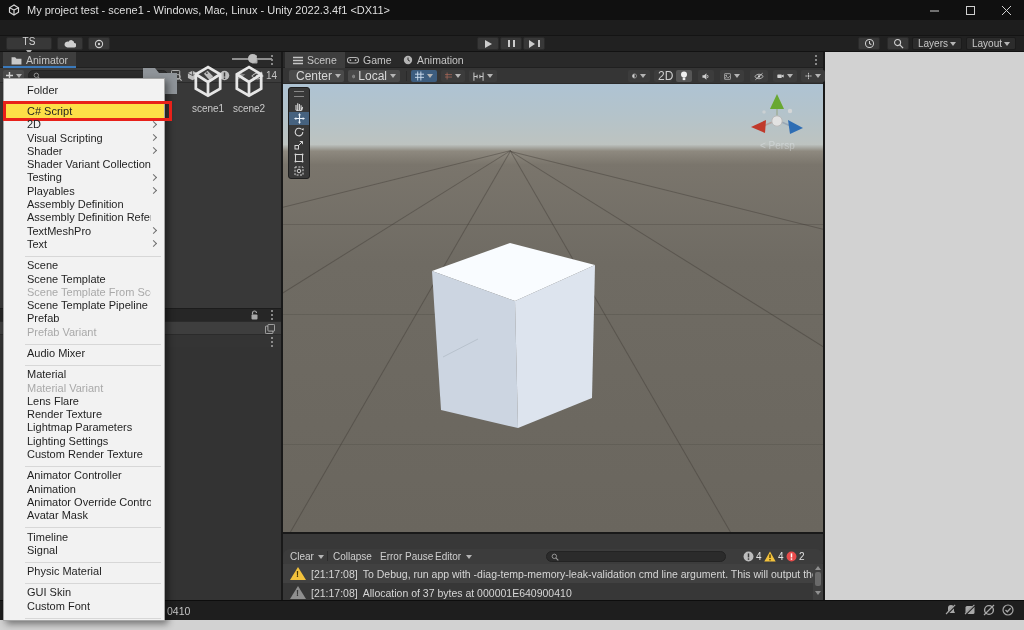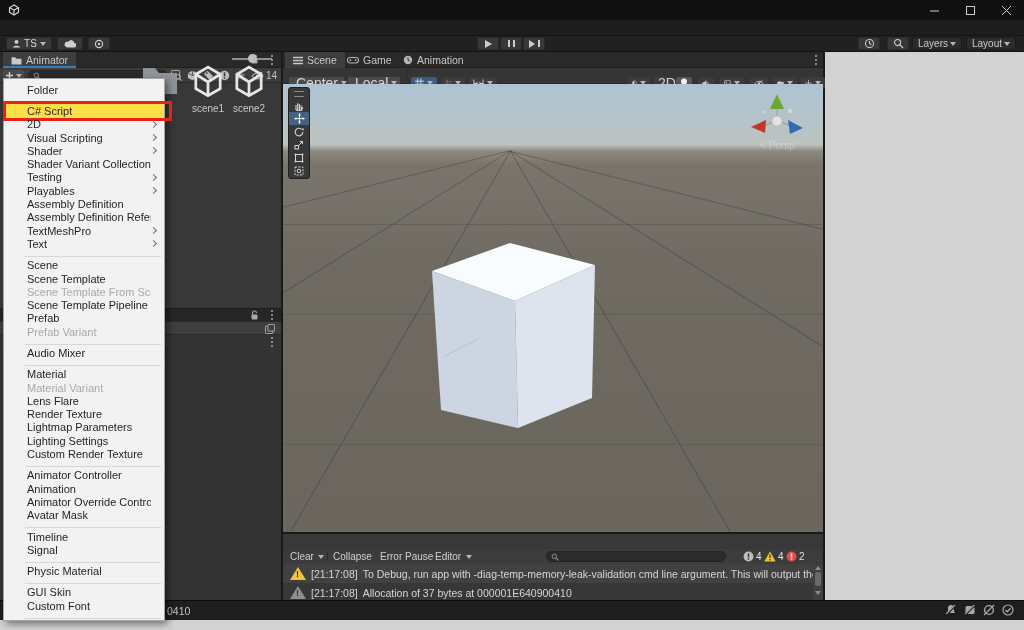--- a/index.html
+++ b/index.html
@@ -40,21 +40,21 @@
   .asset-label{font-size:10px;color:#c9c9c9;}
   .icon-strip{position:absolute;top:2px;display:flex;gap:5px;align-items:center;}
   .lc-slider{left:0;top:243px;width:281px;height:13px;background:#383838;}
   .lc2-tabbar{left:0;top:256px;width:281px;height:13px;background:#262626;border-top:1px solid #1c1c1c;}
   .lc2-toolbar{left:0;top:269px;width:281px;height:13px;background:#3e3e3e;border-top:1px solid #2b2b2b;}
   .lc2-row{left:0;top:282px;width:281px;height:13px;background:#343434;border-top:1px solid #2b2b2b;}
   .lc2-content{left:0;top:295px;width:281px;height:253px;background:#333333;}
   
   .center-col{left:283px;top:52px;width:542px;height:548px;background:#333;border-right:2px solid #191919;box-sizing:border-box;}
   .sc-toolbar{top:16px;height:16px;background:#353535;}
-  .stbtn{position:absolute;top:2px;height:12px;background:#4a4a4a;border-radius:2px;display:flex;align-items:center;gap:3px;padding:0 4px;color:#d8d8d8;font-size:14px;box-sizing:border-box;margin-top:7px;}
+  .stbtn{position:absolute;top:2px;height:12px;background:#4a4a4a;border-radius:2px;display:flex;align-items:center;gap:3px;padding:0 4px;color:#d8d8d8;font-size:12px;box-sizing:border-box;}
   .stbtn.flat{background:#3c3c3c;}
   .stbtn.blue{background:#3d5d7f;}
   .viewport{left:0;top:32px;width:540px;height:448px;overflow:hidden;
     background:linear-gradient(#aec3d3 0%,#b4c3ca 7%,#bdc3c0 13.5%,#8e897f 15%,#7a756c 18%,#6f6b63 40%,#6a665e 100%);}
   .gline{position:absolute;height:1px;background:rgba(54,50,44,.38);transform-origin:0 0;}
   .persp-label{position:absolute;color:rgba(235,240,244,.38);font-size:10px;}
   
   .toolstrip{position:absolute;left:5px;top:3px;width:22px;height:92px;background:#383838;border:1px solid #1f1f1f;border-radius:3px;box-sizing:border-box;}
   .ts-handle{margin:3px auto 2px;width:10px;height:4px;border-top:1px solid #888;border-bottom:1px solid #888;}
   .tsbtn{width:20px;height:13px;display:flex;align-items:center;justify-content:center;}
@@ -101,20 +101,21 @@
 
 <div id="window">
 
   <div class="abs titlebar">
     <span class="appicon">
       <svg width="12" height="12" viewBox="0 0 24 24">
           <polygon points="12,2 3,7.5 3,16.5 12,22 21,16.5 21,7.5" fill="none" stroke="#d8d8d8" stroke-width="2.4"></polygon>
           <path d="M12 22 V12 L3 7.5 M12 12 L21 7.5" fill="none" stroke="#d8d8d8" stroke-width="2.4"></path>
         </svg>
     </span>
+    <span class="title">My project test - scene1 - Windows, Mac, Linux - Unity 2022.3.4f1 &lt;DX11&gt;</span>
     <div class="wbtns">
       <span class="wbtn">
           <svg width="9" height="9" viewBox="0 0 9 9">
             <line x1="0" y1="5" x2="9" y2="5" stroke="#cfcfcf" stroke-width="1"></line>
           </svg>
         </span>
       <span class="wbtn">
           <svg width="9" height="9" viewBox="0 0 9 9">
             <rect x="0.5" y="0.5" width="8" height="8" fill="none" stroke="#cfcfcf" stroke-width="1"></rect>
           </svg>
@@ -133,21 +134,21 @@
       <span class="mb-item"></span>
       <span class="mb-item"></span>
       <span class="mb-item"></span>
       <span class="mb-item"></span>
       <span class="mb-item"></span>
       <span class="mb-item"></span>
       <span class="mb-item"></span>
     </div>
 
   <div class="abs apptoolbar">
-    <div class="tbtn" style="left:6px;width:46px;">
+    <div class="tbtn" style="left:6px;width:46px;flex-direction:column;">
       <svg width="9" height="9" viewBox="0 0 10 10">
           <circle cx="5" cy="3.2" r="2.2" fill="#cfcfcf"></circle>
           <path d="M1 9.5 C1 6.8 9 6.8 9 9.5 Z" fill="#cfcfcf"></path>
         </svg>
       <span>TS</span>
       <span class="caret"></span>
     </div>
     <div class="tbtn" style="left:57px;width:26px;">
       <svg width="12" height="8" viewBox="0 0 14 9">
           <path d="M4 8.5 a3.4 3.4 0 1 1 1.2-6.6 a3.6 3.6 0 0 1 6.8 1.4 a2.6 2.6 0 0 1-.6 5.2 Z" fill="#cfcfcf"></path>

